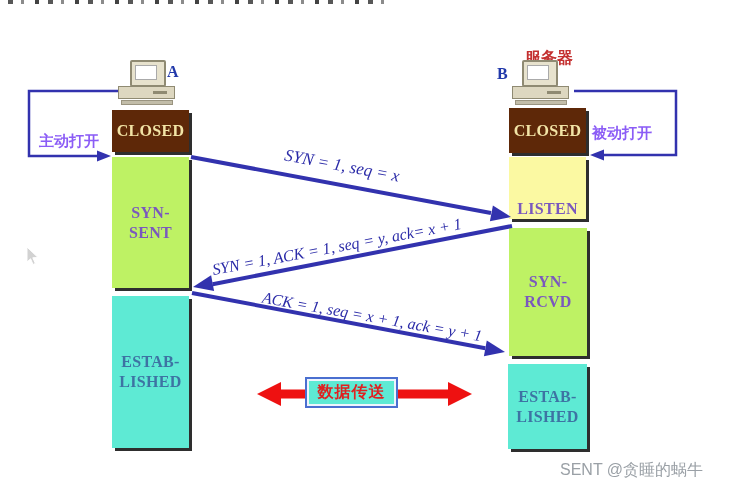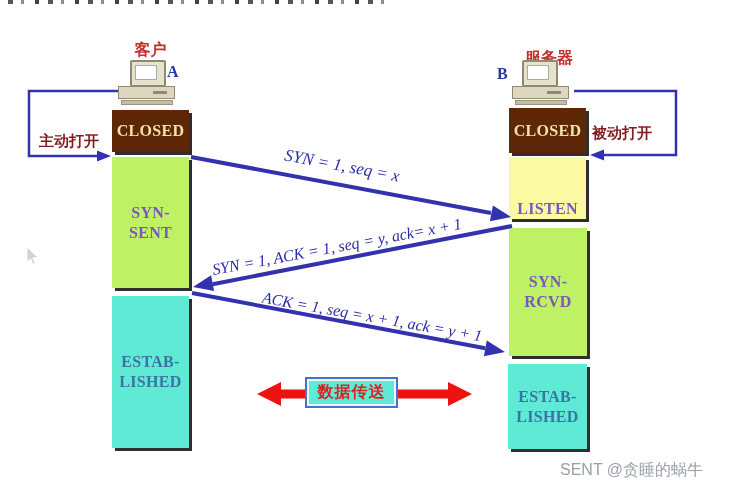--- a/index.html
+++ b/index.html
@@ -26,21 +26,21 @@
   .state{position:absolute;display:flex;align-items:center;justify-content:center;text-align:center;
          font-family:"Liberation Serif",serif;font-weight:bold;font-size:16px;
          box-shadow:3px 3px 0 #2e2e2e;z-index:2;box-sizing:border-box;}
   .state-label{white-space:pre-line;line-height:1.25;letter-spacing:.3px;}
   .closed{background:#5e2808;color:#f2e4a6;}
   .pinkbox{background:#bef264;color:#7a58be;}
   .yellowbox{background:#fbf9a2;color:#7a58be;align-items:flex-end;}
   .greenbox{background:#5eead4;color:#3d73a3;}
 
   
-  .action{position:absolute;color:#7f1d1d;font-weight:bold;font-size:15px;z-index:4;white-space:nowrap;}
+  .action{position:absolute;color:#8b5cf6;font-weight:bold;font-size:15px;z-index:4;white-space:nowrap;}
 
   
   #arrows{position:absolute;left:0;top:0;z-index:3;pointer-events:none;}
 
   
   .msg-label{position:absolute;font-family:"Liberation Serif",serif;font-style:italic;
              color:#2b2ba8;white-space:nowrap;text-align:center;z-index:4;}
   .msg1{left:262px;top:156px;width:160px;font-size:17px;transform:rotate(10.5deg);}
   .msg2{left:187px;top:238px;width:300px;font-size:16px;transform:rotate(-10.5deg);}
   .msg3{left:242px;top:308px;width:260px;font-size:16px;transform:rotate(10deg);}
@@ -55,21 +55,20 @@
 
   .cursor{position:absolute;left:26px;top:247px;z-index:5;opacity:.75;}
 </style>
 </head>
 <body>
 
 <div id="stage">
 
   <div class="title-frag"></div>
 
-  <div class="host-title" style="left:112px;top:40px;width:77px;">客户</div>
   <div class="computer" style="left:118px;top:60px;">
     <div class="monitor" style="left:12px;">
         <div class="screen"></div>
       </div>
     <div class="unit">
         <div class="slot"></div>
       </div>
     <div class="pedestal"></div>
   </div>
   <div class="host-letter" style="left:167px;top:63px;">A</div>

